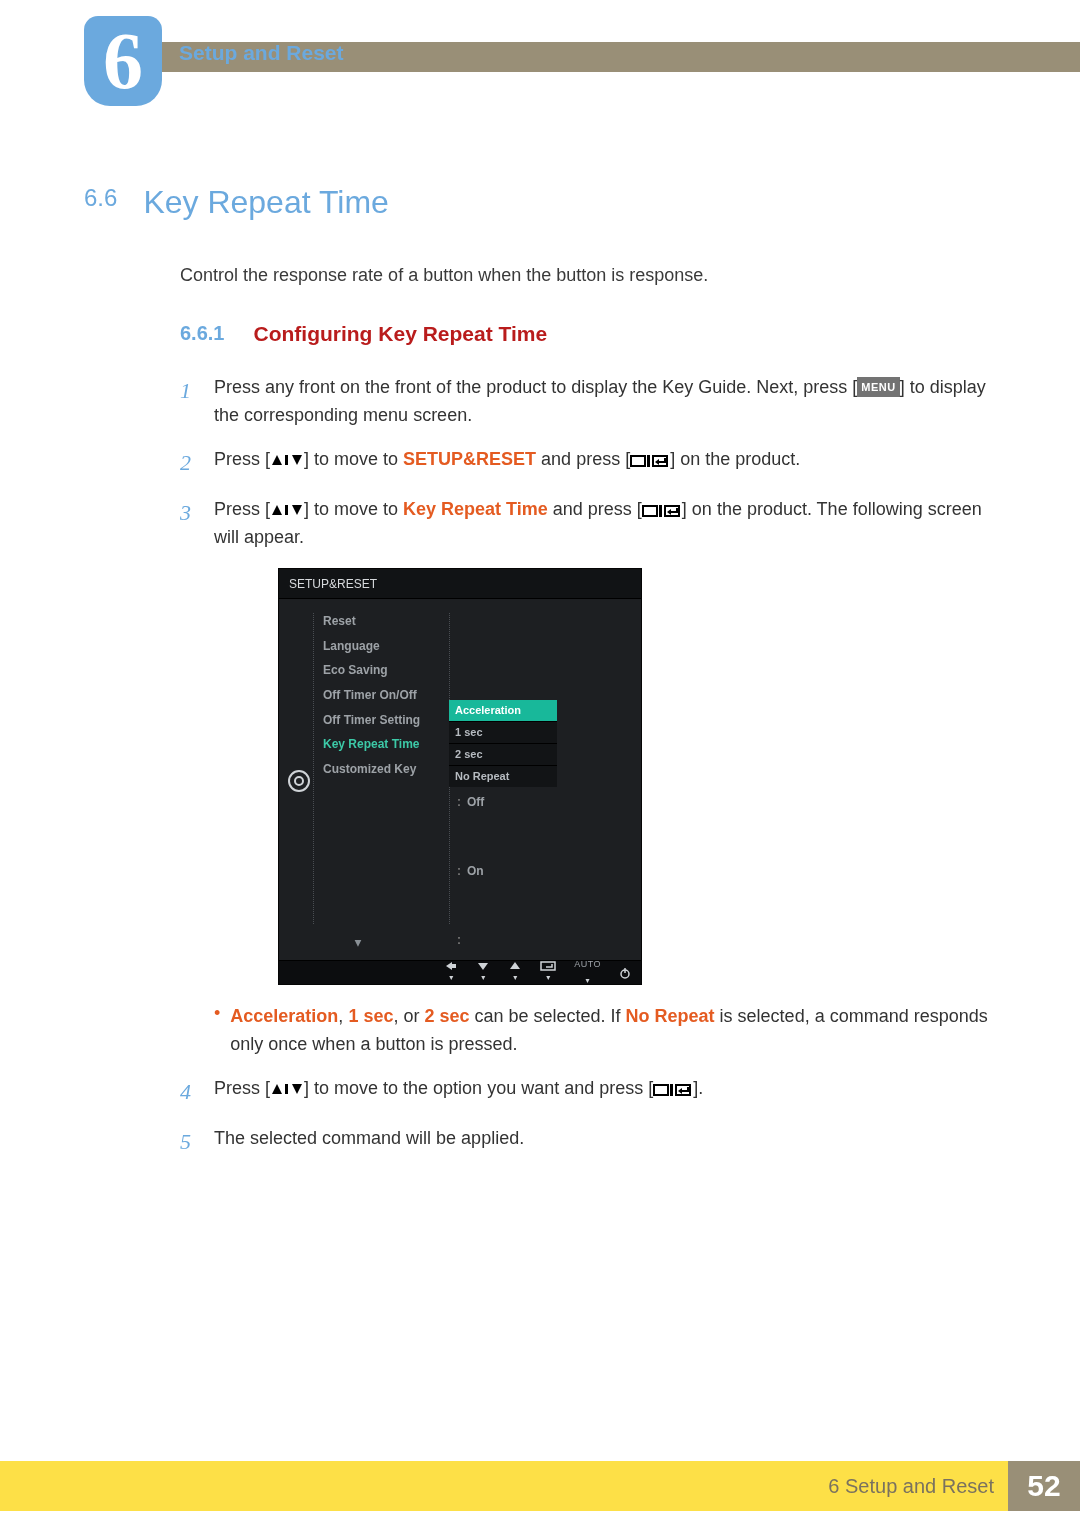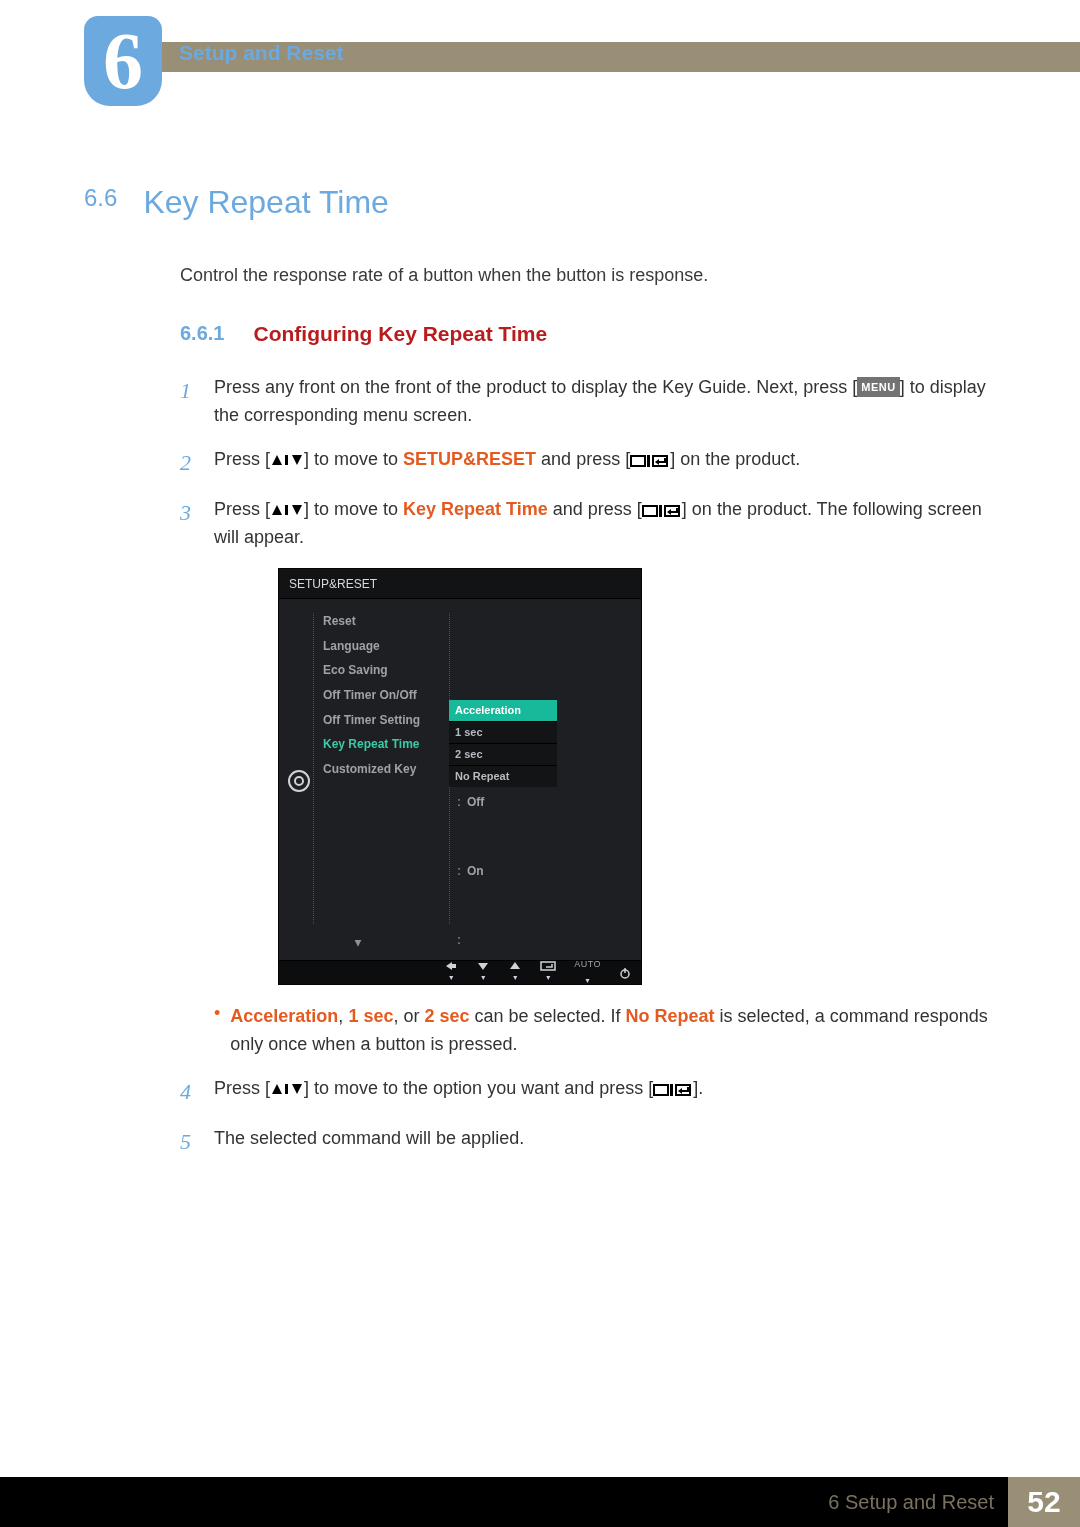--- a/index.html
+++ b/index.html
@@ -110,22 +110,22 @@
   .osd-chevron { position:absolute; left:76px; bottom:8px; font-size:12px; color:#899096;
       transform:rotate(180deg); }
 
   
   ul.sub { list-style:none; margin-top:2px; }
   ul.sub li { display:flex; gap:10px; font-size:18px; line-height:1.55; }
   ul.sub li .dot { color:#e45b21; font-size:18px; line-height:1.2; }
 
   
   .footer {
-    position:absolute; left:0; right:0; bottom:0; height:50px;
-    background:#000000; display:flex; justify-content:flex-end; align-items:stretch;
+    position:absolute; left:0; right:0; bottom:16px; height:50px;
+    background:#fde047; display:flex; justify-content:flex-end; align-items:stretch;
   }
   .footer-label {
     display:flex; align-items:center; padding:0 14px;
     color:#7a725f; font-size:20px;
   }
   .footer-page {
     width:72px; background:#998f77; color:#fff;
     display:flex; align-items:center; justify-content:center;
     font-size:30px; font-weight:700;
   }

